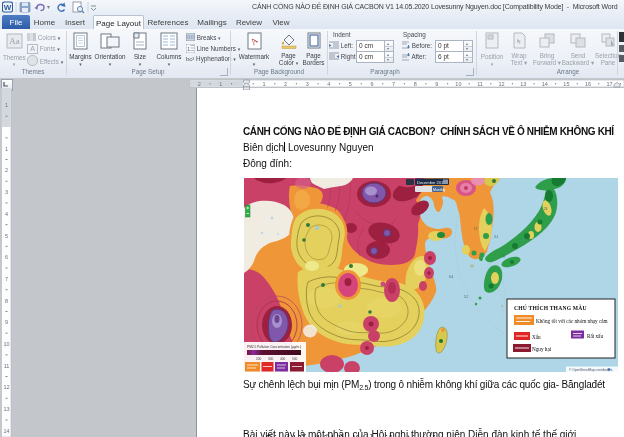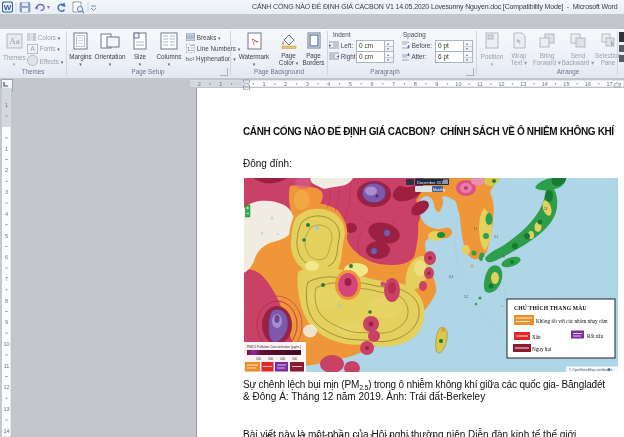--- a/index.html
+++ b/index.html
@@ -70,20 +70,30 @@
 
       <rect x="73" y="2" width="8" height="10" fill="#fff" stroke="#6e7884" stroke-width=".7"></rect>
       <circle cx="80" cy="9" r="2.6" fill="#e8f0fa" stroke="#5a7aa8" stroke-width=".9"></circle>
       <line x1="82" y1="11" x2="84" y2="13" stroke="#5a7aa8" stroke-width="1.1"></line>
       <line x1="88" y1="2" x2="88" y2="12" stroke="#c9d2de"></line>
       <path d="M91 6 h5 M91 8 l2.5 2.5 2.5 -2.5" stroke="#6a7582" fill="none" stroke-width=".8"></path>
     </svg>
   </div>
   <div id="titletext" class="abs">CÁNH CỔNG NÀO ĐỂ ĐỊNH GIÁ CACBON V1 14.05.2020 Lovesunny Nguyen.doc [Compatibility Mode]&nbsp;&nbsp;-&nbsp;&nbsp;Microsoft Word</div>
 
+  <div id="tabrow" class="abs">
+    <div class="tab" id="tab-file">File</div>
+    <div class="tab" style="left:31px;width:27px;">Home</div>
+    <div class="tab" style="left:61px;width:28px;">Insert</div>
+    <div class="tab" id="tab-active" style="left:93px;width:49px;">Page Layout</div>
+    <div class="tab" style="left:146px;width:44px;">References</div>
+    <div class="tab" style="left:193px;width:38px;">Mailings</div>
+    <div class="tab" style="left:233px;width:32px;">Review</div>
+    <div class="tab" style="left:267px;width:28px;">View</div>
+  </div>
 
   <div id="ribbon" class="abs">
 
     <div class="abs" style="left:3px;top:3px;width:22px;height:34px;text-align:center;text-decoration:underline;">
       <svg width="17" height="16" viewBox="0 0 17 16" style="margin-top:1px">
         <rect x="1" y="1" width="15" height="14" fill="#e7eaee" stroke="#b3bac2"></rect>
         <text x="8.5" y="11" font-size="9" fill="#9aa1ab" text-anchor="middle" font-family="Liberation Serif">Aa</text>
       </svg>
       <div class="blabel dis" style="left:0;top:22px;width:22px;">Themes</div>
       <div class="blabel dis" style="left:0;top:29px;width:22px;font-size:5px;">▾</div>
@@ -362,23 +372,23 @@
           <rect x="5.5" y="244.65" width="2" height="1" fill="#7a8490"></rect>
           <rect x="5.5" y="266.35" width="2" height="1" fill="#7a8490"></rect>
           <rect x="5.5" y="288.04999999999995" width="2" height="1" fill="#7a8490"></rect>
           <rect x="5.5" y="309.75" width="2" height="1" fill="#7a8490"></rect>
           <rect x="5.5" y="331.45" width="2" height="1" fill="#7a8490"></rect>
         </g>
     </svg>
   </div>
   <div id="doccontent" class="abs" style="left:0;top:0;width:624px;height:437px;pointer-events:none;">
     <div class="dtext" style="left:243px;top:126px;font-weight:bold;font-size:10px;letter-spacing:-0.35px;">CÁNH CỔNG NÀO ĐỂ ĐỊNH GIÁ CACBON?&nbsp; CHÍNH SÁCH VỀ Ô NHIỄM KHÔNG KHÍ</div>
+    <div class="dtext" style="left:243px;top:142px;font-size:10px;">Biên dịch<span style="display:inline-block;width:1px;height:10px;background:#000;vertical-align:-1px;"></span> Lovesunny Nguyen</div>
     <div class="dtext" style="left:243px;top:158px;font-size:10px;">Đông đính:</div>
     <div class="dtext" style="left:243px;top:379px;font-size:10px;letter-spacing:-0.18px;">Sự chênh lệch bụi mịn (PM<span style="font-size:7px;vertical-align:-2px;">2.5</span>) trong ô nhiễm không khí giữa các quốc gia- Bănglađét</div>
-    <div class="dtext" style="left:243px;top:391px;font-size:10px;">&amp; Đông Á: Tháng 12 năm 2019. Ảnh: Trái đất-Berkeley</div>
     <div class="dtext" style="left:243px;top:421px;font-size:10px;margin-top:8px;">Bài viết này là một phần của Hội nghị thường niên Diễn đàn kinh tế thế giới</div>
     <div class="dtext" style="left:265px;top:434px;font-size:10px;">Các ý kiến thể hiện là của riêng tác giả</div>
     <div id="mapbox" class="abs" style="left:244px;top:178px;width:374px;height:194px;">
 <svg width="374" height="194" viewBox="0 0 374 194">
 <defs>
 <linearGradient id="pmg" x1="0" y1="0" x2="1" y2="0">
  <stop offset="0" stop-color="#7a1430"></stop>
               <stop offset=".12" stop-color="#8a2ba0"></stop>
  <stop offset=".28" stop-color="#5c1030"></stop>
               <stop offset=".75" stop-color="#4a0c24"></stop>

